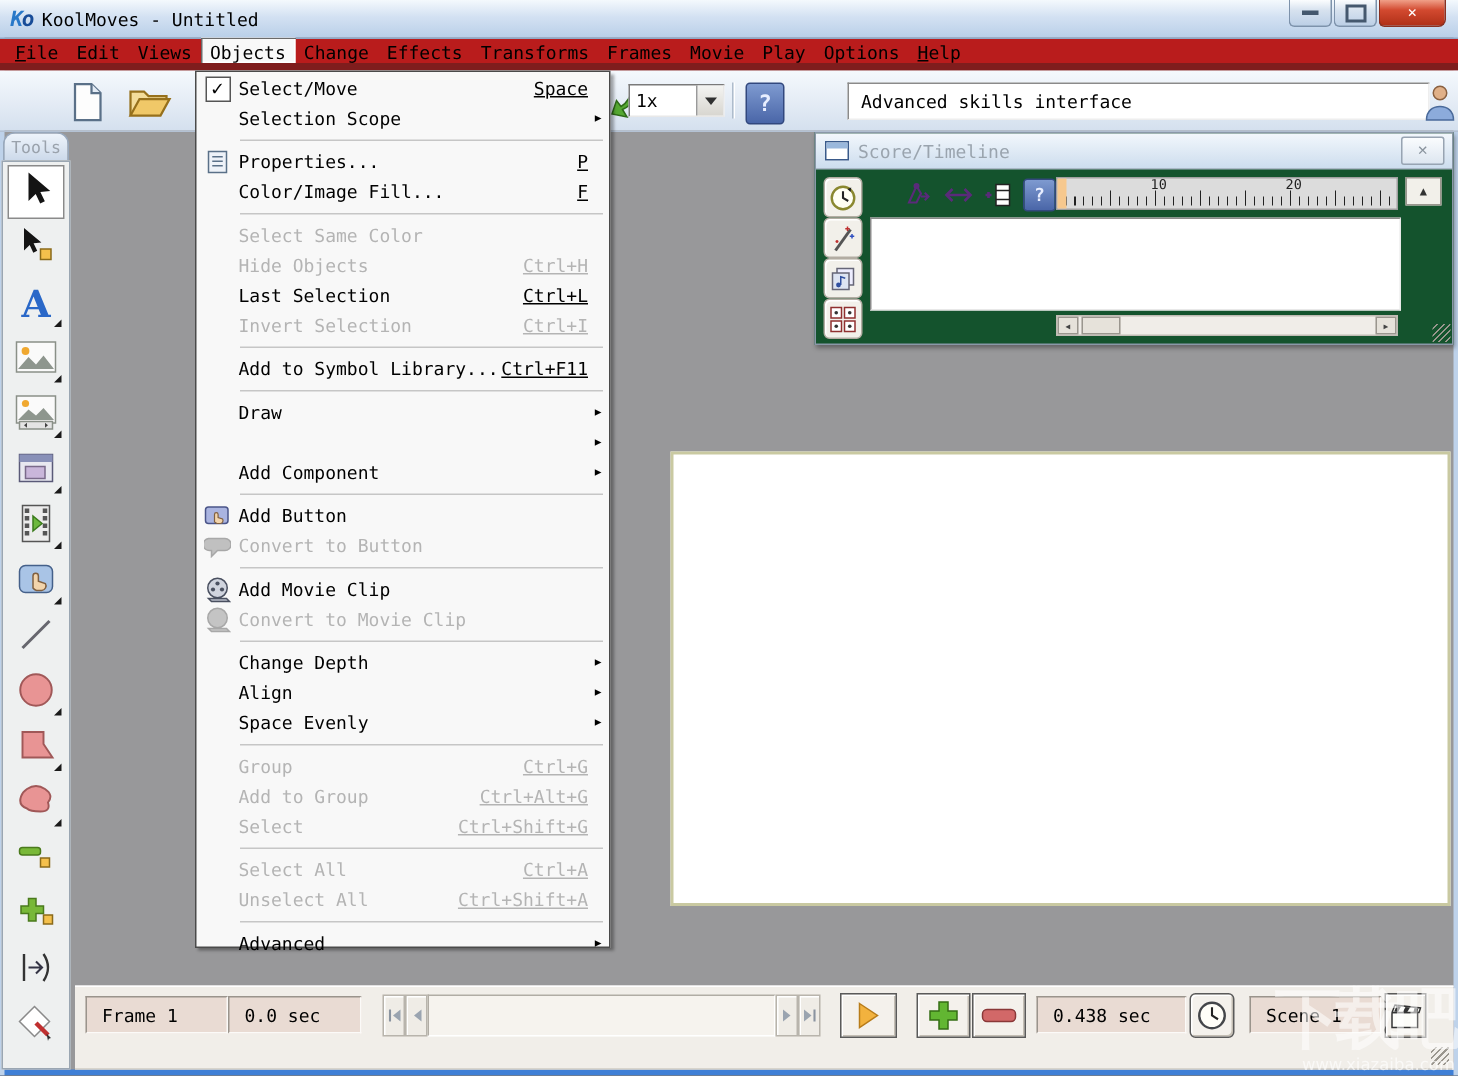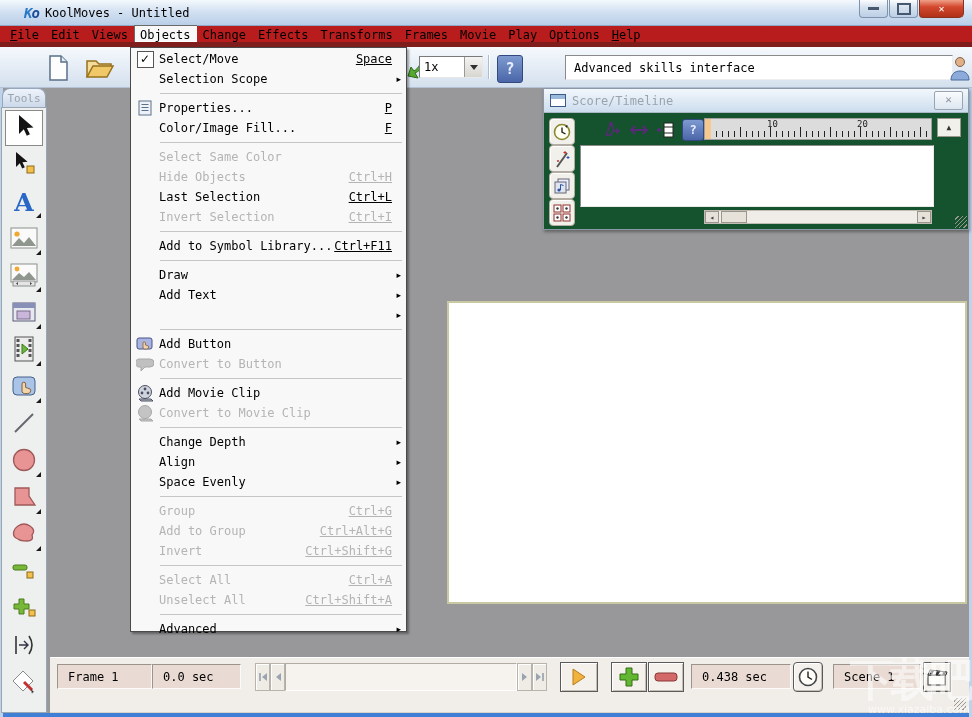--- a/index.html
+++ b/index.html
@@ -2,21 +2,21 @@
 <html><head>
 <meta charset="utf-8">
 <style>
   html,body{margin:0;padding:0;background:#6a6a6a;}
   .app{position:relative;width:972px;height:717px;overflow:hidden;
        font-family:"DejaVu Sans Mono","Liberation Mono",monospace;font-size:12px;color:#000;
        background:#98989a;box-shadow:inset 3px 0 0 #bed2ea, inset -3px 0 0 #bed2ea, inset 0 -4px 0 #3f7fd6;}
   
   .titlebar{position:absolute;left:0;top:0;width:972px;height:26px;
       background:linear-gradient(#f4f9fd,#d3e1f2 45%,#b9cfe8);border-bottom:1px solid #8fa8c8;
-      display:flex;align-items:center;padding-left:24px;box-sizing:border-box;}
+      display:flex;align-items:center;padding-left:7px;box-sizing:border-box;}
   .logo{font-weight:bold;font-style:italic;color:#2878c8;font-size:14px;margin-right:6px;letter-spacing:-1px;}
   .logo i{color:#184c98;}
   .winbtns{position:absolute;right:8px;top:0;display:flex;}
   .wbtn{width:29px;height:18px;border:1px solid #7d92ab;border-top:none;background:linear-gradient(#fbfdfe,#d7e2ef 40%,#bccfe6);
       border-radius:0 0 4px 4px;display:flex;align-items:center;justify-content:center;color:#45586e;font-size:10px;margin-left:1px;box-sizing:border-box;}
   .wbtn.close{width:45px;background:linear-gradient(#f0a088,#d2492f 40%,#b03018);color:#fff;font-weight:bold;border-color:#8a3020;border-radius:0 0 5px 4px;}
   .wbtn .mini{display:block;width:11px;height:3px;background:#45586e;}
   .wbtn .maxi{display:block;width:10px;height:8px;border:2px solid #45586e;}
   
   .menubar{position:absolute;left:0;top:26px;width:972px;height:21px;background:#b91c1c;
@@ -459,25 +459,25 @@
       <div class="mi-sep">
         <i></i>
       </div>
       <div class="mi">
         <span class="mi-icon"></span>
         <span class="mi-label">Draw</span>
         <span class="mi-arrow">▸</span>
       </div>
       <div class="mi">
         <span class="mi-icon"></span>
-        <span class="mi-label">Add Text</span>
-        <span class="mi-arrow">▸</span>
-      </div>
-      <div class="mi">
-        <span class="mi-icon"></span>
+        <span class="mi-arrow">▸</span>
+      </div>
+      <div class="mi">
+        <span class="mi-icon"></span>
+        <span class="mi-label">Add Component</span>
         <span class="mi-arrow">▸</span>
       </div>
       <div class="mi-sep">
         <i></i>
       </div>
       <div class="mi">
         <span class="mi-icon">
           <svg width="18" height="16" viewBox="0 0 18 16">
             <rect x="1" y="2" width="15" height="11" rx="2" fill="#aab4e0" stroke="#4a5488"></rect>
             <path d="M7 12V7a1.2 1.2 0 0 1 2.4 0v2l3 1a2 2 0 0 1-1.6 3H8.6z" fill="#f2d4ac" stroke="#806040" stroke-width=".8"></path>
@@ -543,21 +543,21 @@
         <span class="mi-label">Group</span>
         <span class="mi-short">Ctrl+G</span>
       </div>
       <div class="mi dis">
         <span class="mi-icon"></span>
         <span class="mi-label">Add to Group</span>
         <span class="mi-short">Ctrl+Alt+G</span>
       </div>
       <div class="mi dis">
         <span class="mi-icon"></span>
-        <span class="mi-label">Invert</span>
+        <span class="mi-label">Select</span>
         <span class="mi-short">Ctrl+Shift+G</span>
       </div>
       <div class="mi-sep">
         <i></i>
       </div>
       <div class="mi dis">
         <span class="mi-icon"></span>
         <span class="mi-label">Select All</span>
         <span class="mi-short">Ctrl+A</span>
       </div>

